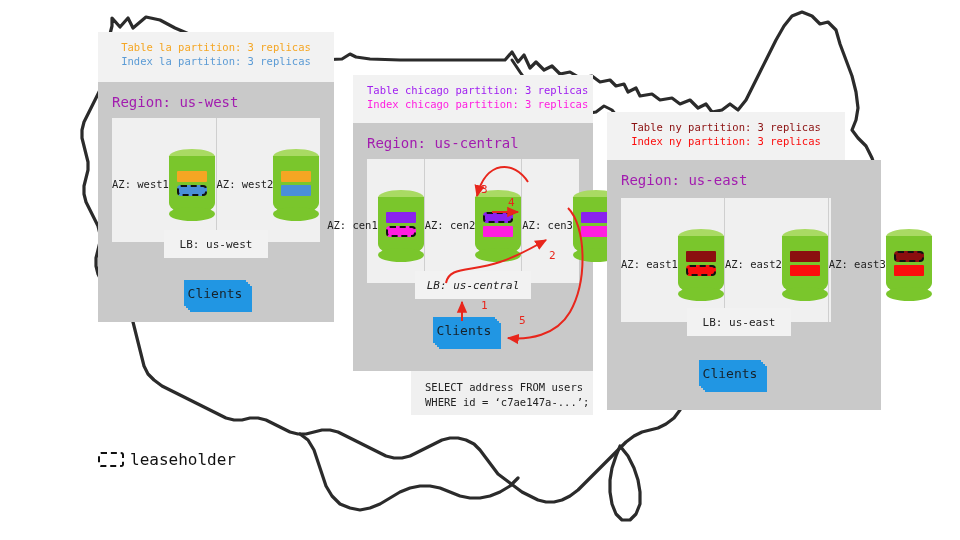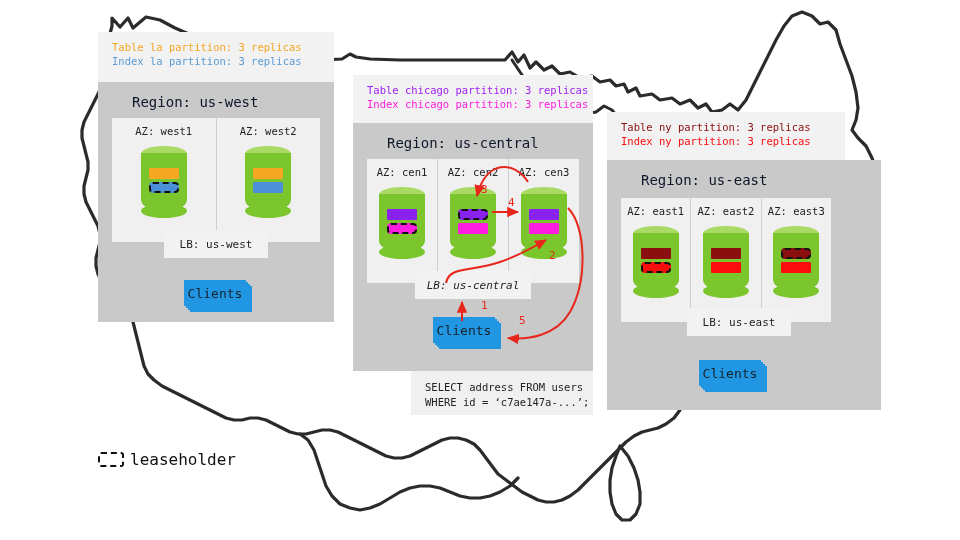--- a/index.html
+++ b/index.html
@@ -9,37 +9,37 @@
     font-family:"DejaVu Sans Mono","Liberation Mono",monospace;
   }
   #stage{position:absolute;left:0;top:0;width:960px;height:540px;}
 
   
   #usmap{position:absolute;left:0;top:0;width:960px;height:540px;z-index:0;}
 
   
   .hdrbox{
     position:absolute;background:#f2f2f2;z-index:2;
-    padding:8px 14px 9px 14px;box-sizing:border-box;
+    padding:8px 14px 9px 14px;box-sizing:border-box;text-align:center;
   }
   .hdrline{font-size:10.5px;line-height:14px;white-space:nowrap;letter-spacing:0px;}
 
   .region{
     position:absolute;background:#c9c9c9;z-index:2;box-sizing:border-box;
   }
   .region-title{
-    position:absolute;left:14px;top:12px;font-size:14px;color:#0f172a;white-space:nowrap;margin-left:20px;
+    position:absolute;left:14px;top:12px;font-size:14px;color:#a21caf;white-space:nowrap;
   }
   .azwrap{
     position:absolute;background:#f0f0f0;display:flex;box-sizing:border-box;
   }
   .az{
     flex:1 1 0;position:relative;box-sizing:border-box;
     border-right:1px solid #cfcfcf;
-    display:flex;flex-direction:column;align-items:center;
+    display:flex;flex-direction:row;align-items:center;
   }
   .az:last-child{border-right:none;}
   .az-label{font-size:10.5px;color:#222;margin-top:7px;white-space:nowrap;}
 
   
   .cyl{position:relative;width:46px;height:72px;margin-top:9px;}
   .cyl .body{
     position:absolute;left:0;top:7px;width:46px;height:58px;
     background:#7ac62c;border-radius:0 0 23px 23px/0 0 11px 11px;
   }

